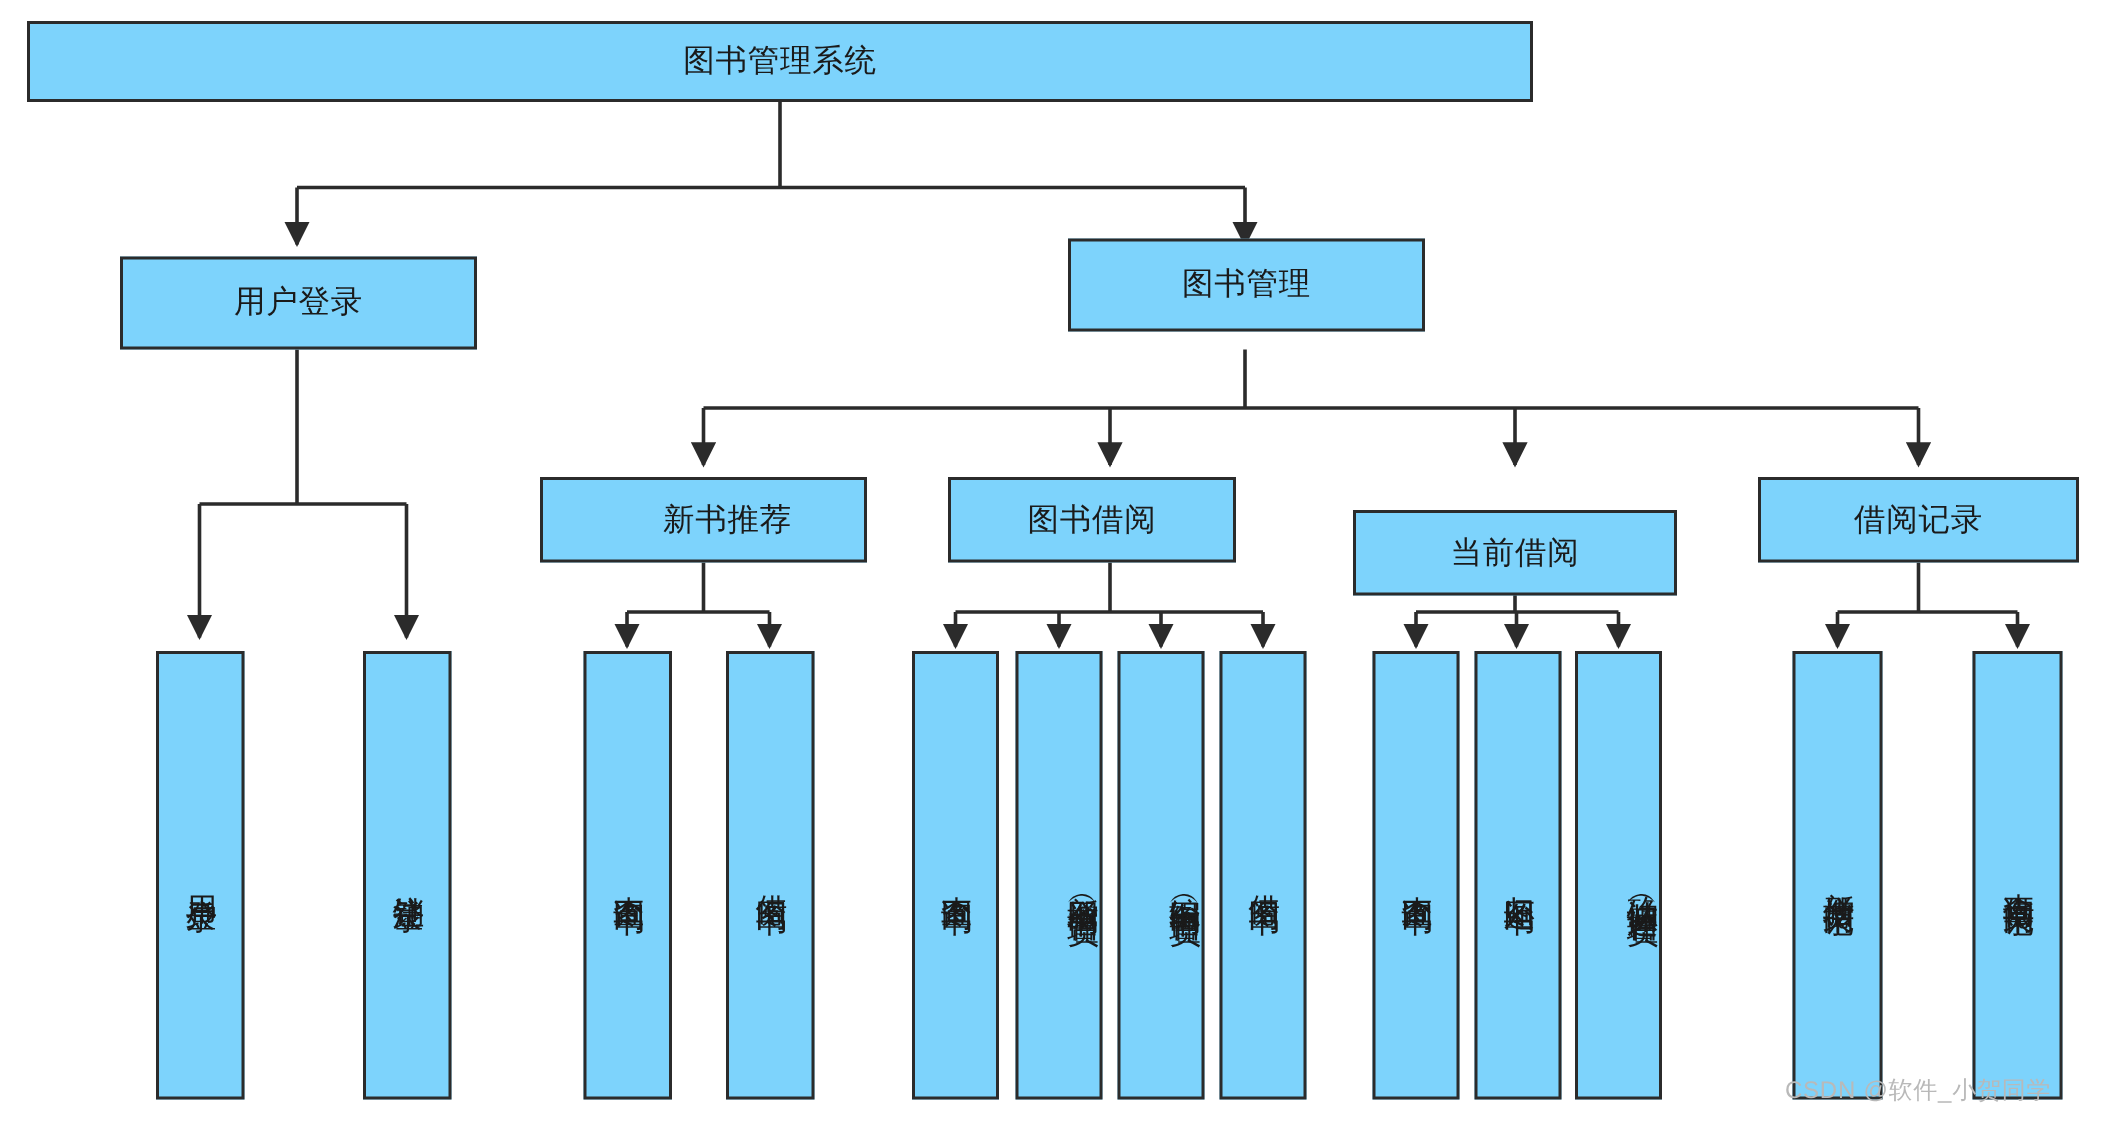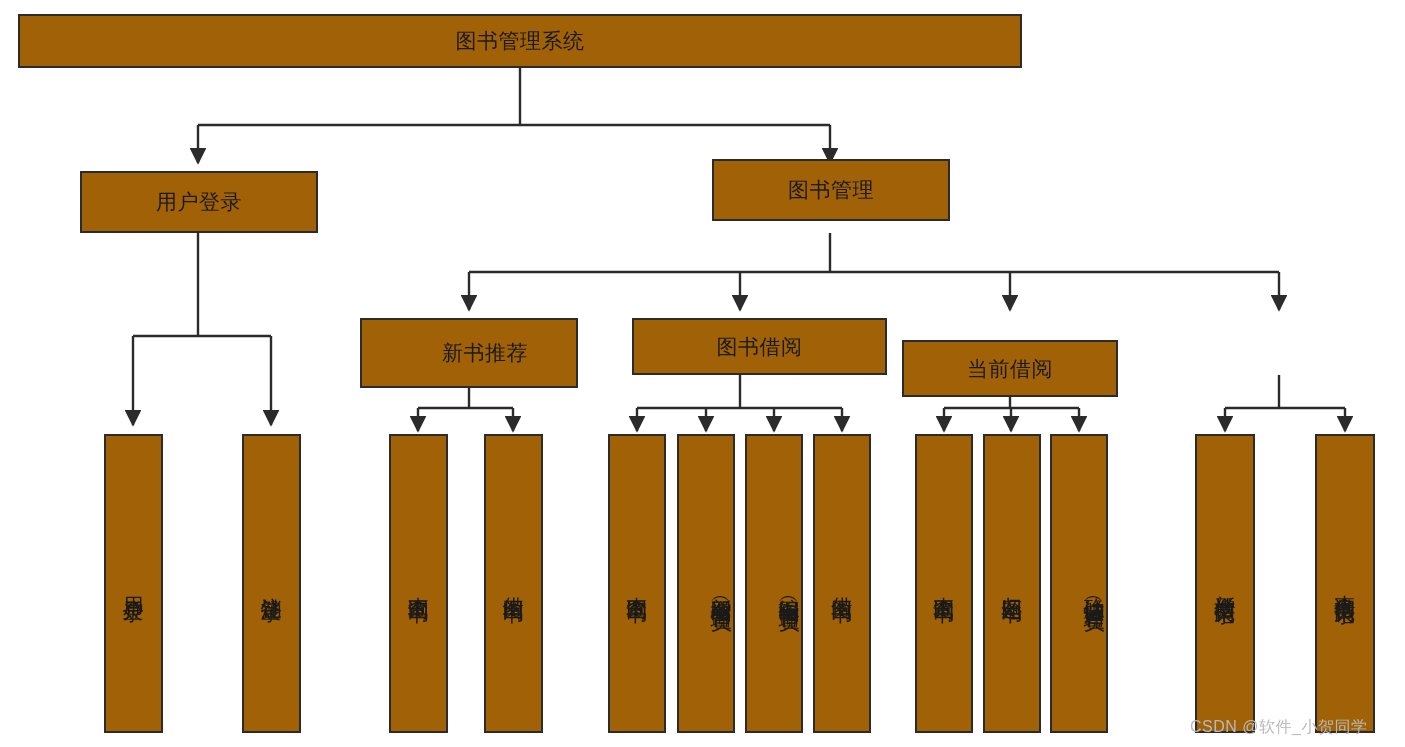--- a/index.html
+++ b/index.html
@@ -22,21 +22,21 @@
     left: 0;
     top: 0;
     width: 1405px;
     height: 747px;
     pointer-events: none;
   }
   .node {
     position: absolute;
     box-sizing: border-box;
     border: 2px solid #2b2b2b;
-    background: #a16207;
+    background: #7dd3fc;
     display: flex;
     align-items: center;
     justify-content: center;
     color: #1a1a1a;
     line-height: 1.12;
     text-align: left;
   }
   .node.h {
     font-size: 21px;
     letter-spacing: 0.5px;
@@ -128,29 +128,32 @@
     <span>图书管理系统</span>
   </div>
 
   <div class="node h" style="left:80px; top:171px; width:238px; height:62px;">
     <span>用户登录</span>
   </div>
   <div class="node h" style="left:712px; top:159px; width:238px; height:62px;">
     <span>图书管理</span>
   </div>
 
-  <div class="node h" style="left:360px; top:318px; width:218px; height:70px;padding-left:32px;">
+  <div class="node h" style="left:360px; top:318px; width:218px; height:57px;padding-left:32px;">
     <span>新书推荐</span>
   </div>
-  <div class="node h" style="left:632px; top:318px; width:255px; height:57px;">
+  <div class="node h" style="left:632px; top:318px; width:192px; height:57px;">
     <span>图书借阅</span>
   </div>
   <div class="node h" style="left:902px; top:318px; width:216px; height:57px;margin-top:22px;">
     <span>当前借阅</span>
   </div>
+  <div class="node h" style="left:1172px; top:318px; width:214px; height:57px;">
+    <span>借阅记录</span>
+  </div>
 
   <div class="node v center" style="left:104px; top:434px; width:59px; height:299px;">
     <span>用户登录</span>
   </div>
   <div class="node v center" style="left:242px; top:434px; width:59px; height:299px;">
     <span>注销登录</span>
   </div>
 
   <div class="node v center" style="left:389px; top:434px; width:59px; height:299px;">
     <span>查询图书</span>

